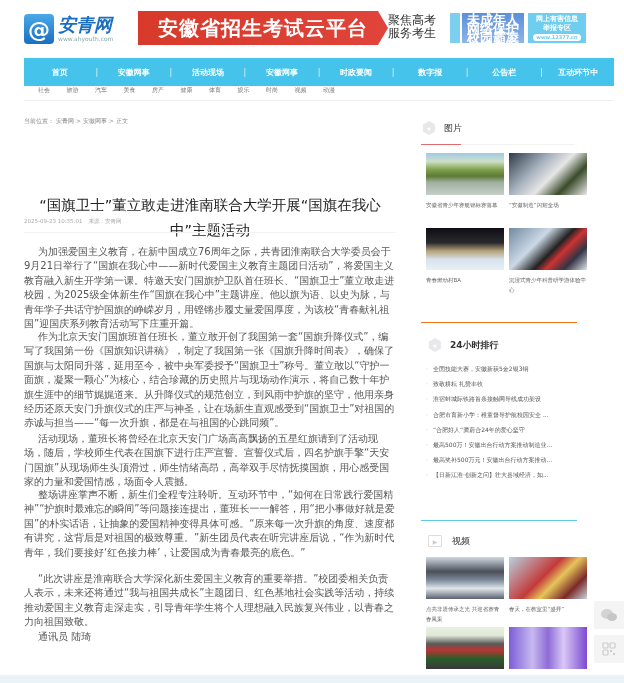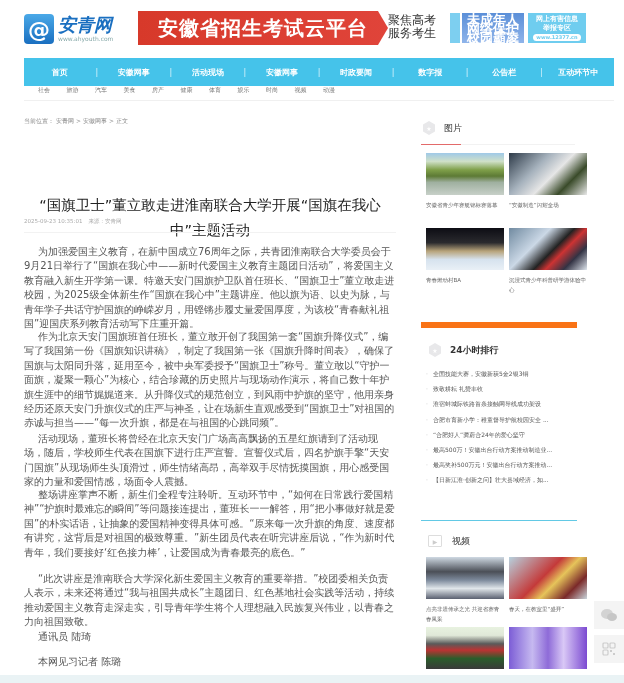--- a/index.html
+++ b/index.html
@@ -58,21 +58,21 @@
   .thumb-cap { font-size: 5.5px; color: #666; line-height: 10px; margin-top: 5px; height: 22px; overflow: hidden; }
   .img-river { background: linear-gradient(180deg, #9fc9e8 0%, #cfe0c8 20%, #7fa04a 40%, #5d7a35 55%, #9fb0a0 70%, #c7d0c8 100%); }
   .img-robot { background: linear-gradient(135deg, #2d3a48 0%, #a6b2bd 35%, #e6e6e6 55%, #3a4b2a 75%, #e9e9e9 100%); }
   .img-basket { background: linear-gradient(180deg, #0d0d14 0%, #2a2a2e 35%, #b7a37a 55%, #d6e2ee 75%, #e9f0f6 100%); }
   .img-vr { background: linear-gradient(135deg, #708aa0 0%, #cbd8e6 35%, #222 55%, #c33 65%, #334 80%, #dfe6ee 100%); }
   .img-crowd { background: linear-gradient(180deg, #cfd9e3 0%, #4b4f57 35%, #7d8a9c 55%, #e0e6ea 75%, #5a6070 100%); }
   .img-class { background: linear-gradient(135deg, #b7d1de 0%, #c43a3a 45%, #e6c45a 60%, #7b2a2a 80%, #c9d6dd 100%); }
   .img-party { background: linear-gradient(180deg, #e8f2e0 0%, #e0e8d8 20%, #5a5a5a 40%, #b33 55%, #2b5d2b 75%, #3a3a3a 100%); }
   .img-purple { background: linear-gradient(90deg, #7c5dd6 0%, #c6b9f0 30%, #8e6bd8 50%, #d9c8f6 70%, #7b4ad1 100%); }
 
-  .ranking { position: absolute; left: 421px; top: 322px; width: 156px; border-top: 6px solid #f97316; padding-top: 12px; }
+  .ranking { position: absolute; left: 421px; top: 322px; width: 156px; border-top: 1px solid #f97316; padding-top: 12px; }
   .rank-list { list-style: none; margin-top: 6px; }
   .rank-item { font-size: 6px; color: #555; line-height: 15.2px; white-space: nowrap; overflow: hidden; text-overflow: ellipsis; padding-left: 12px; position: relative; }
   .rank-item::before { content: "·"; position: absolute; left: 5px; color: #bbb; }
 
   .videos { position: absolute; left: 421px; top: 520px; width: 156px; border-top: 1px solid #62c9e5; padding-top: 10px; }
   .video-icon { width: 14px; height: 12px; border: 1px solid #ddd; border-radius: 1px; margin-left: 7px; margin-right: 10px; position: relative; display: flex; align-items: center; justify-content: center; color: #ccc; font-size: 6px; }
 
   .float-btn { position: absolute; left: 594px; width: 30px; height: 28px; background: #f4f4f4; display: flex; align-items: center; justify-content: center; color: #ccc; }
 </style>
 </head>
@@ -154,21 +154,20 @@
     <span>来源：安青网</span>
   </div>
   <div class="meta-rule"></div>
 
   <p class="para p1">为加强爱国主义教育，在新中国成立76周年之际，共青团淮南联合大学委员会于9月21日举行了“国旗在我心中——新时代爱国主义教育主题团日活动”，将爱国主义教育融入新生开学第一课。特邀天安门国旗护卫队首任班长、“国旗卫士”董立敢走进校园，为2025级全体新生作“国旗在我心中”主题讲座。他以旗为语、以史为脉，与青年学子共话守护国旗的峥嵘岁月，用铿锵步履丈量爱国厚度，为该校“青春献礼祖国”迎国庆系列教育活动写下庄重开篇。</p>
   <p class="para p2">作为北京天安门国旗班首任班长，董立敢开创了我国第一套“国旗升降仪式”，编写了我国第一份《国旗知识讲稿》，制定了我国第一张《国旗升降时间表》，确保了国旗与太阳同升落，延用至今，被中央军委授予“国旗卫士”称号。董立敢以“守护一面旗，凝聚一颗心”为核心，结合珍藏的历史照片与现场动作演示，将自己数十年护旗生涯中的细节娓娓道来。从升降仪式的规范创立，到风雨中护旗的坚守，他用亲身经历还原天安门升旗仪式的庄严与神圣，让在场新生直观感受到“国旗卫士”对祖国的赤诚与担当——“每一次升旗，都是在与祖国的心跳同频”。</p>
   <p class="para p3">活动现场，董班长将曾经在北京天安门广场高高飘扬的五星红旗请到了活动现场，随后，学校师生代表在国旗下进行庄严宣誓。宣誓仪式后，四名护旗手擎“天安门国旗”从现场师生头顶滑过，师生情绪高昂，高举双手尽情抚摸国旗，用心感受国家的力量和爱国情感，场面令人震撼。</p>
   <p class="para p5">“此次讲座是淮南联合大学深化新生爱国主义教育的重要举措。”校团委相关负责人表示，未来还将通过“我与祖国共成长”主题团日、红色基地社会实践等活动，持续推动爱国主义教育走深走实，引导青年学生将个人理想融入民族复兴伟业，以青春之力向祖国致敬。</p>
   <p class="para p4">整场讲座掌声不断，新生们全程专注聆听。互动环节中，“如何在日常践行爱国精神”“护旗时最难忘的瞬间”等问题接连提出，董班长一一解答，用“把小事做好就是爱国”的朴实话语，让抽象的爱国精神变得具体可感。“原来每一次升旗的角度、速度都有讲究，这背后是对祖国的极致尊重。”新生团员代表在听完讲座后说，“作为新时代青年，我们要接好‘红色接力棒’，让爱国成为青春最亮的底色。”</p>
   <p class="para p6">通讯员 陆琦</p>
-  <p class="para p7">本网见习记者 陈璐</p>
 
   <div class="pics side-panel">
     <div class="side-head">
       <span class="hex-icon">★</span>
       <span class="side-title">图片</span>
     </div>
   </div>
   <div class="pics-underline"></div>
   <div class="pics-rule"></div>
 

